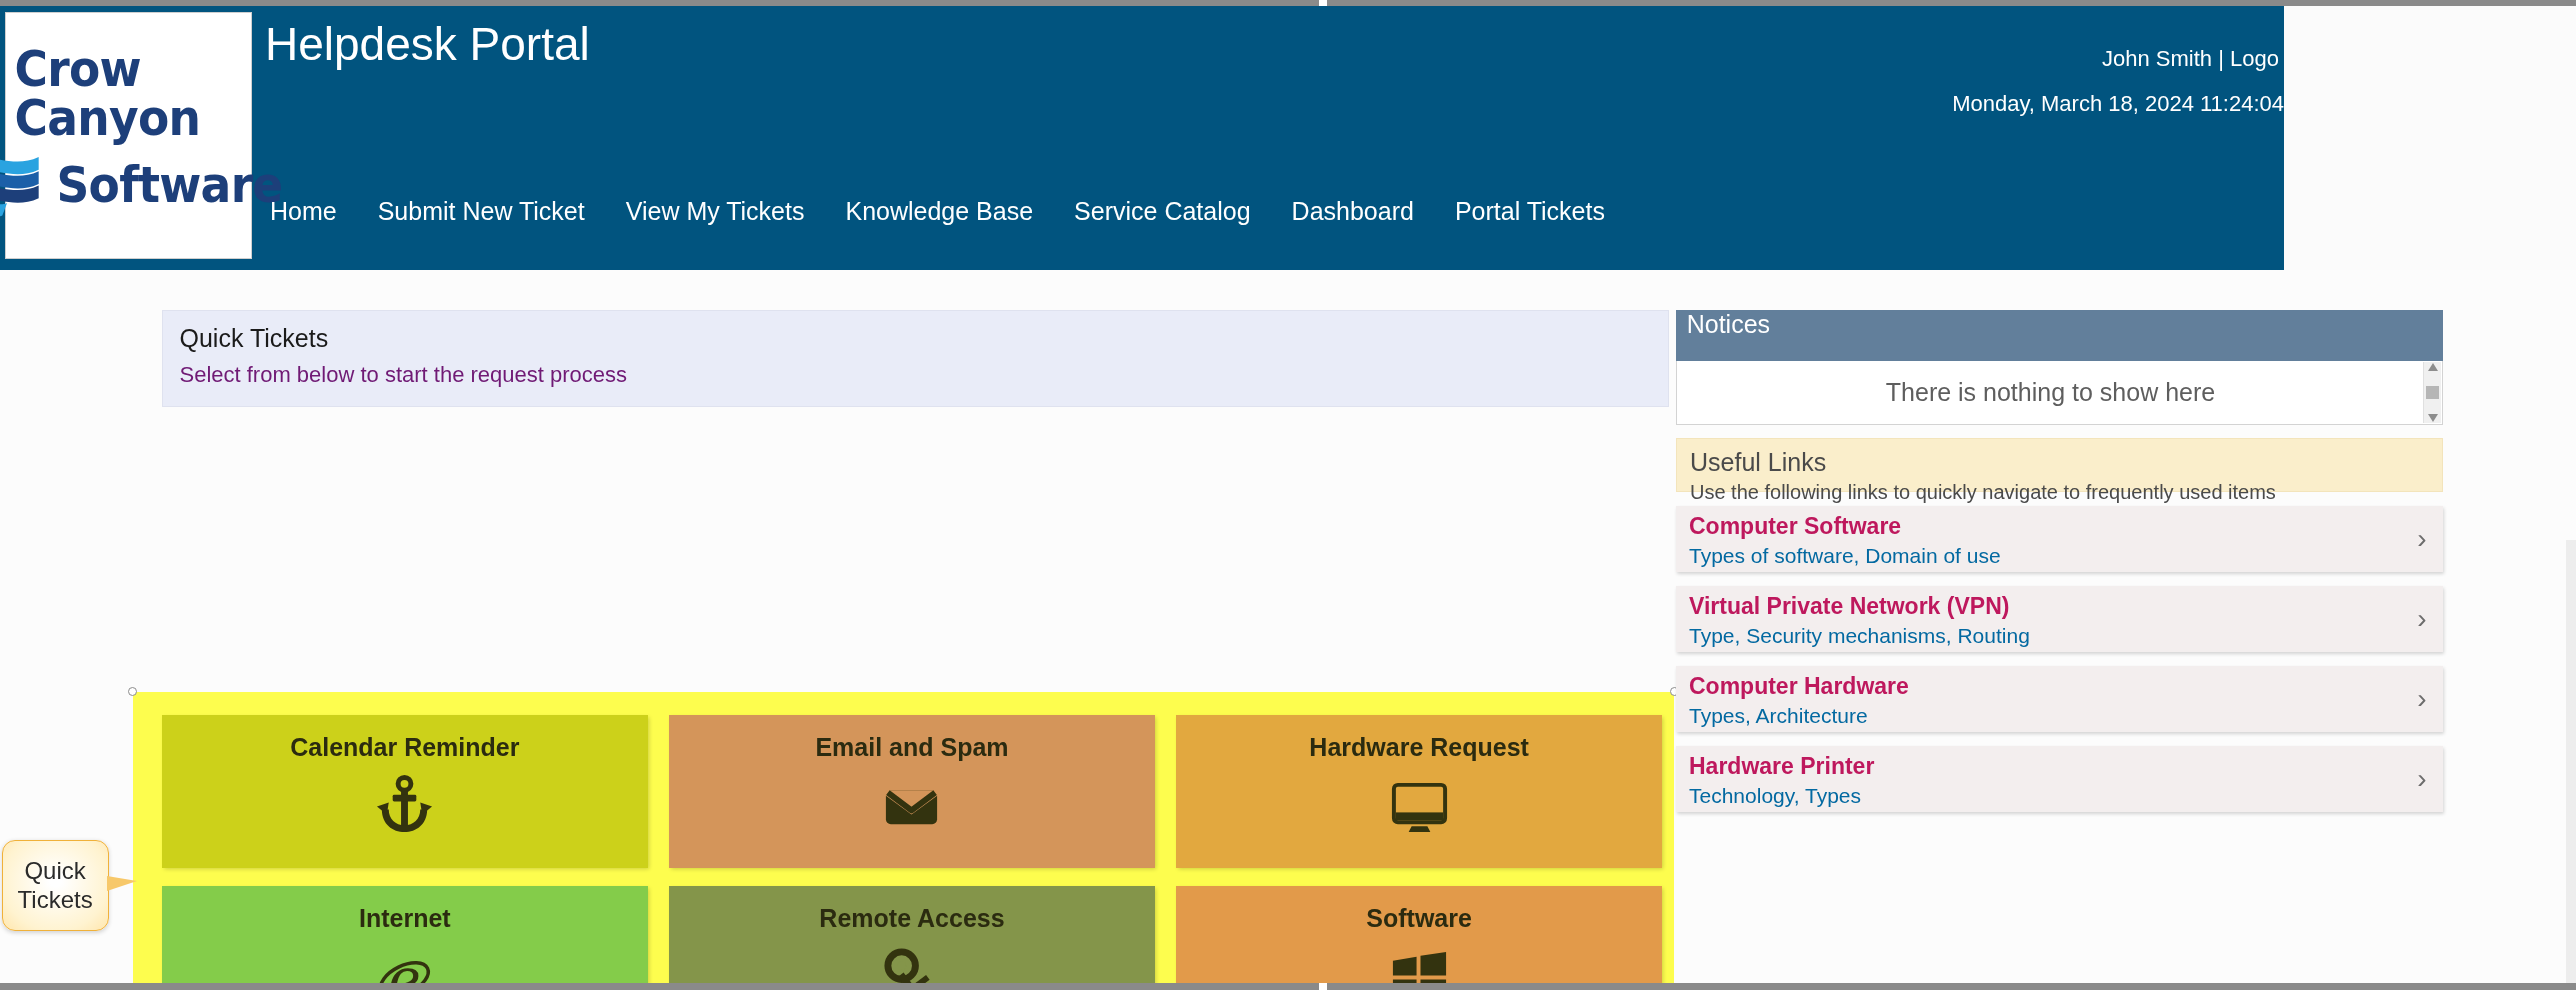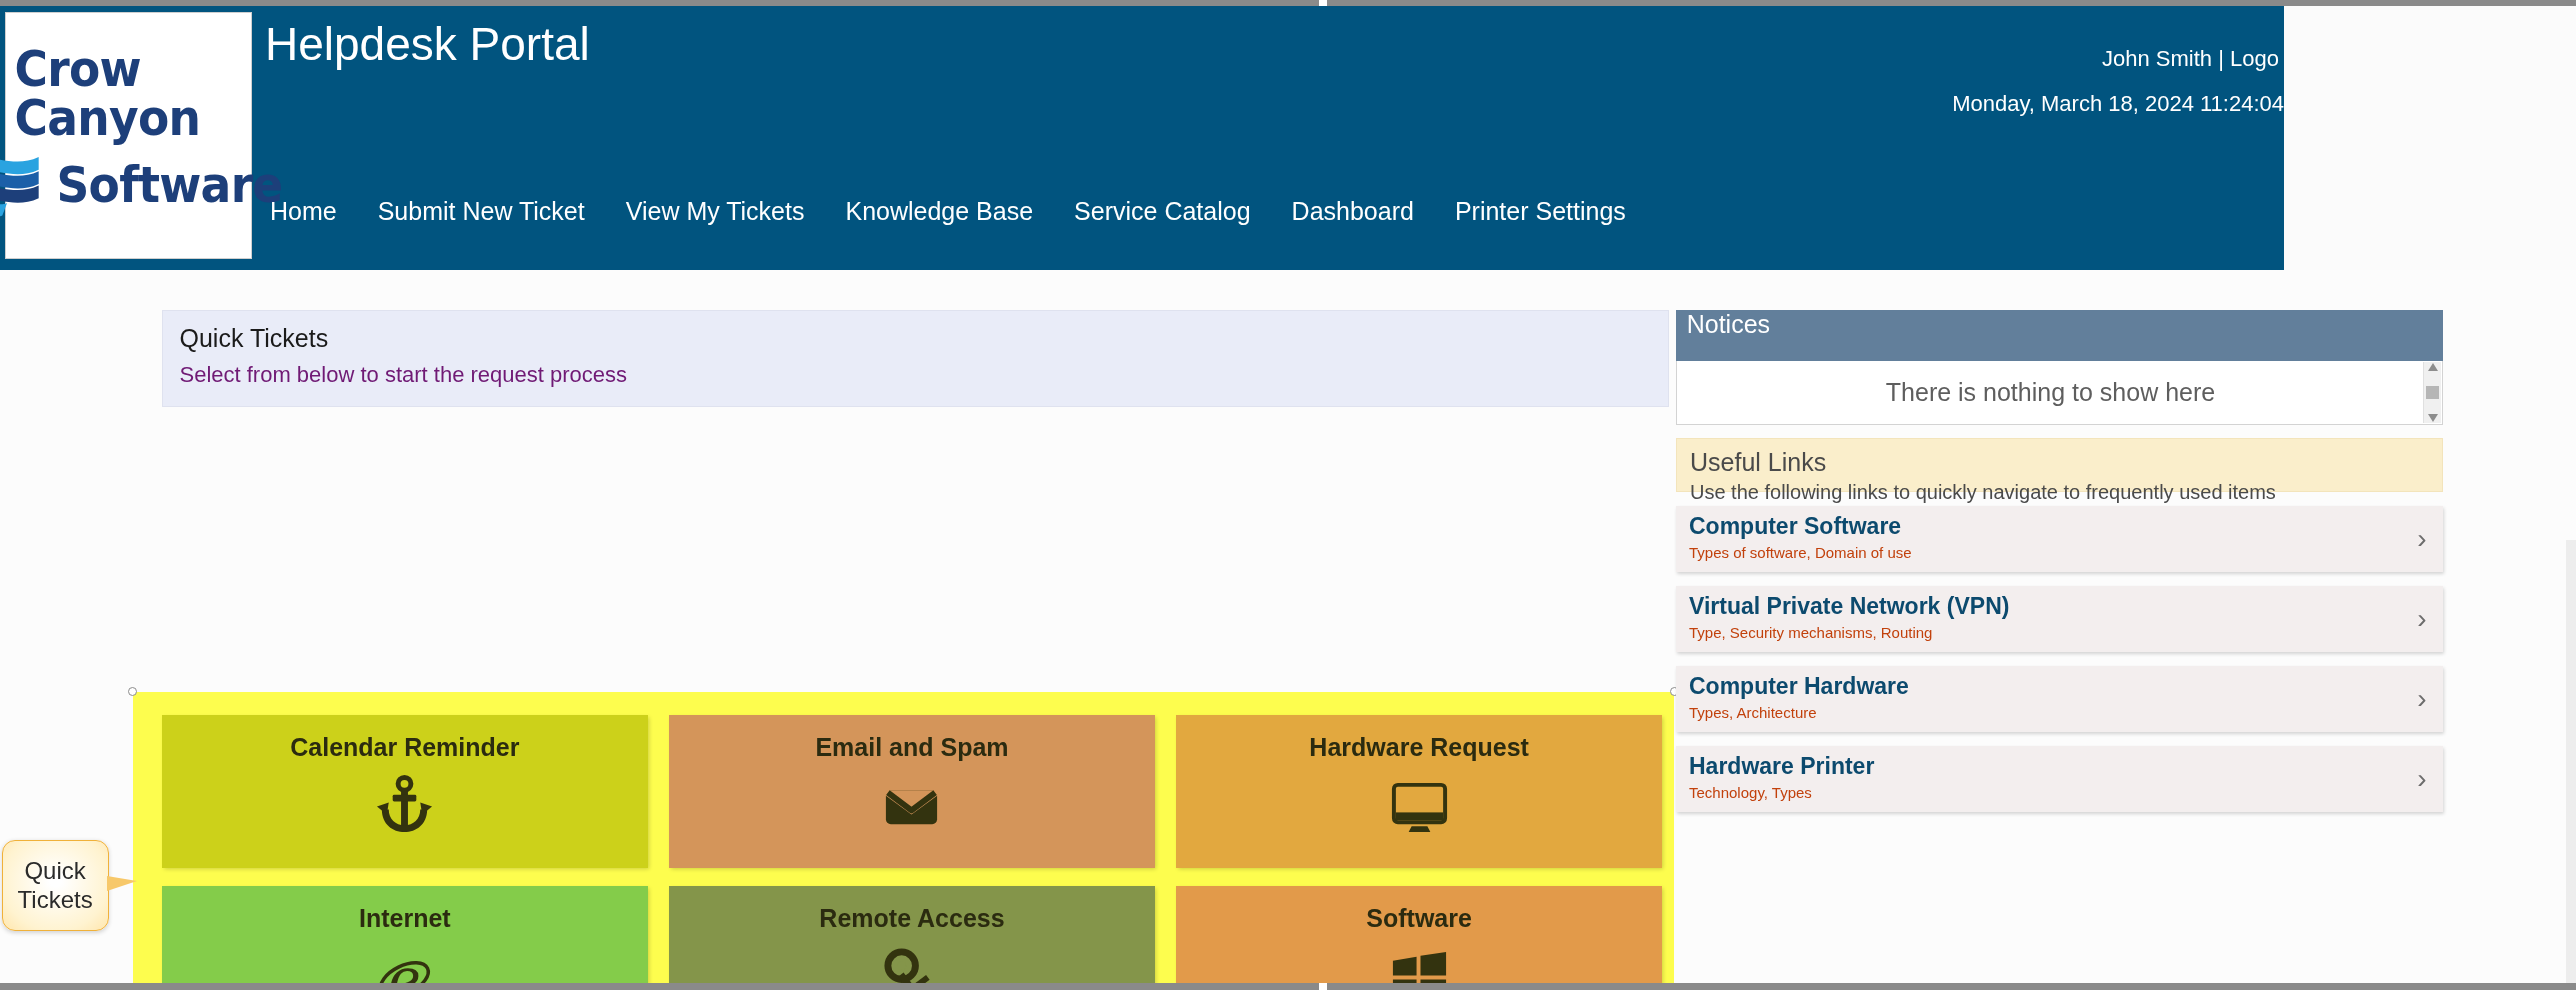--- a/index.html
+++ b/index.html
@@ -197,24 +197,24 @@
   #ul-sub { font-size: 20px; color: #4a4a4a; margin-top: 4.1px; }
 
   .link-item {
     margin-top: 14px; height: 66px;
     background: #f3eeee;
     box-shadow: 0.8px 1.6px 3.3px rgba(0,0,0,0.16);
     position: relative; cursor: pointer;
     padding: 7.4px 13px;
   }
   .link-title {
-    font-size: 23px; font-weight: bold; color: #0c4a6e;
+    font-size: 23px; font-weight: bold; color: #be185d;
   }
   .link-sub {
-    font-size: 15px; color: #c2410c; margin-top: 4.1px;
+    font-size: 21px; color: #0369a1; margin-top: 4.1px;
   }
   .link-chevron {
     position: absolute; right: 16.5px; top: 50%;
     transform: translateY(-50%);
     font-size: 28px; color: #6d6d6d;
   }
 
   
   #bottom-chrome {
     position: absolute; left: 0; bottom: 0; width: 2576px; height: 6.6px;
@@ -261,21 +261,21 @@
   </div>
   <div id="datetime-row">Monday, March 18, 2024 11:24:04 </div>
 
   <div id="navbar">
     <a class="nav-item" href="#">Home</a>
     <a class="nav-item" href="#">Submit New Ticket</a>
     <a class="nav-item" href="#">View My Tickets</a>
     <a class="nav-item" href="#">Knowledge Base</a>
     <a class="nav-item" href="#">Service Catalog</a>
     <a class="nav-item" href="#">Dashboard</a>
-    <a class="nav-item" href="#">Printer Settings</a>
+    <a class="nav-item" href="#">Portal Tickets</a>
   </div>
 </div>
 
 <div id="body-area">
 
   <div id="qt-header">
     <div id="qt-header-title">Quick Tickets</div>
     <div id="qt-header-sub">Select from below to start the request process</div>
   </div>
 

